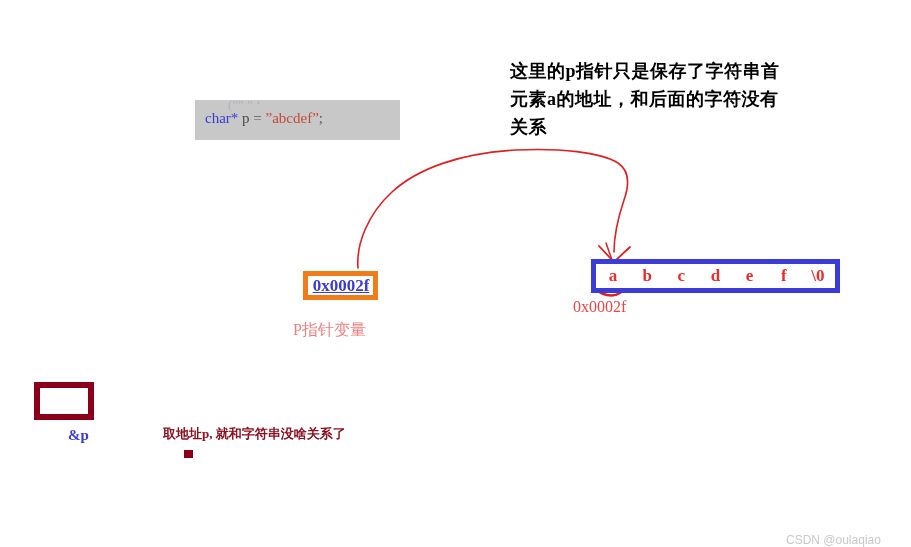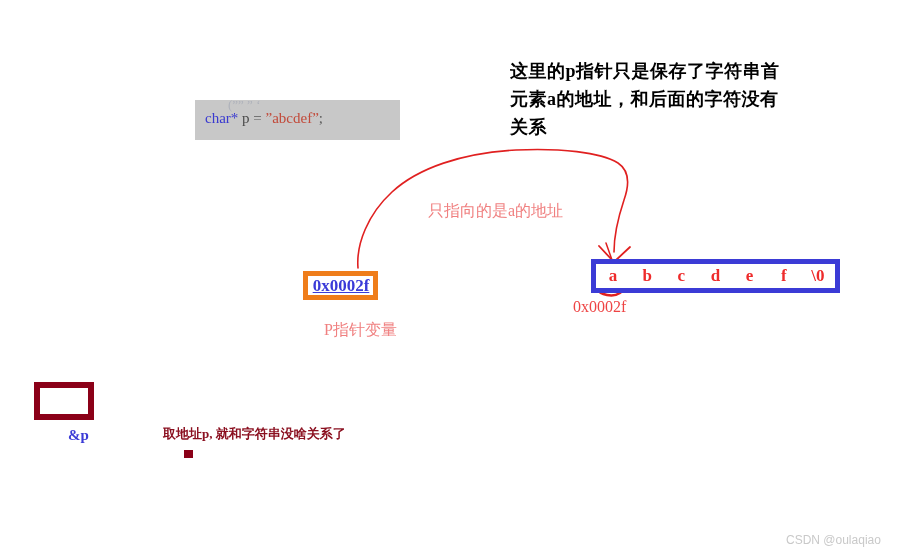--- a/index.html
+++ b/index.html
@@ -95,21 +95,21 @@
     line-height: 21px;
     text-align: center;
     color: #3a3ad8;
     font-size: 17px;
     font-weight: bold;
     text-decoration: underline;
     white-space: nowrap;
   }
   #pointer-caption {
     position: absolute;
-    left: 324px;
+    left: 293px;
     top: 320px;
     font-size: 16px;
     color: #f08080;
     white-space: nowrap;
   }
 
   
   #string-box {
     position: absolute;
     left: 591px;
@@ -232,21 +232,20 @@
 
     <path d="M 593 263 L 636 261" fill="none" stroke="#e02020" stroke-width="2.4" stroke-linecap="round"></path>
 
     <path d="M 614 262
              C 604 260, 595 266, 593 275
              C 591 285, 597 293, 607 295
              C 617 297, 625 292, 626 282
              C 627 272, 623 264, 614 261 Z" fill="none" stroke="#e02020" stroke-width="2.6" stroke-linejoin="round"></path>
   </svg>
 
-  <div id="curve-label">只指向的是a的地址</div>
 
   <div id="pointer-box"></div>
   <div id="pointer-box-value">0x0002f</div>
   <div id="pointer-caption">P指针变量</div>
 
   <div id="string-box">
     <span class="char-cell">a</span>
     <span class="char-cell">b</span>
     <span class="char-cell">c</span>
     <span class="char-cell">d</span>

